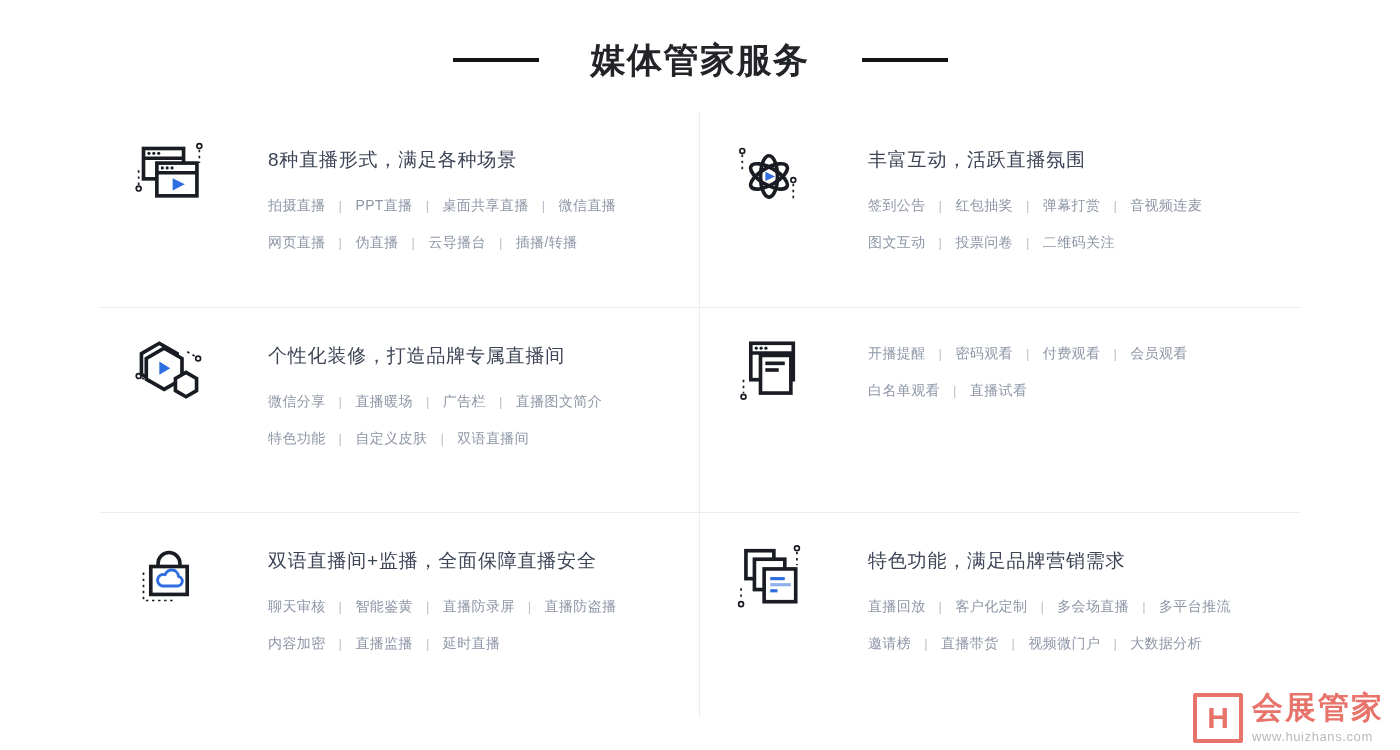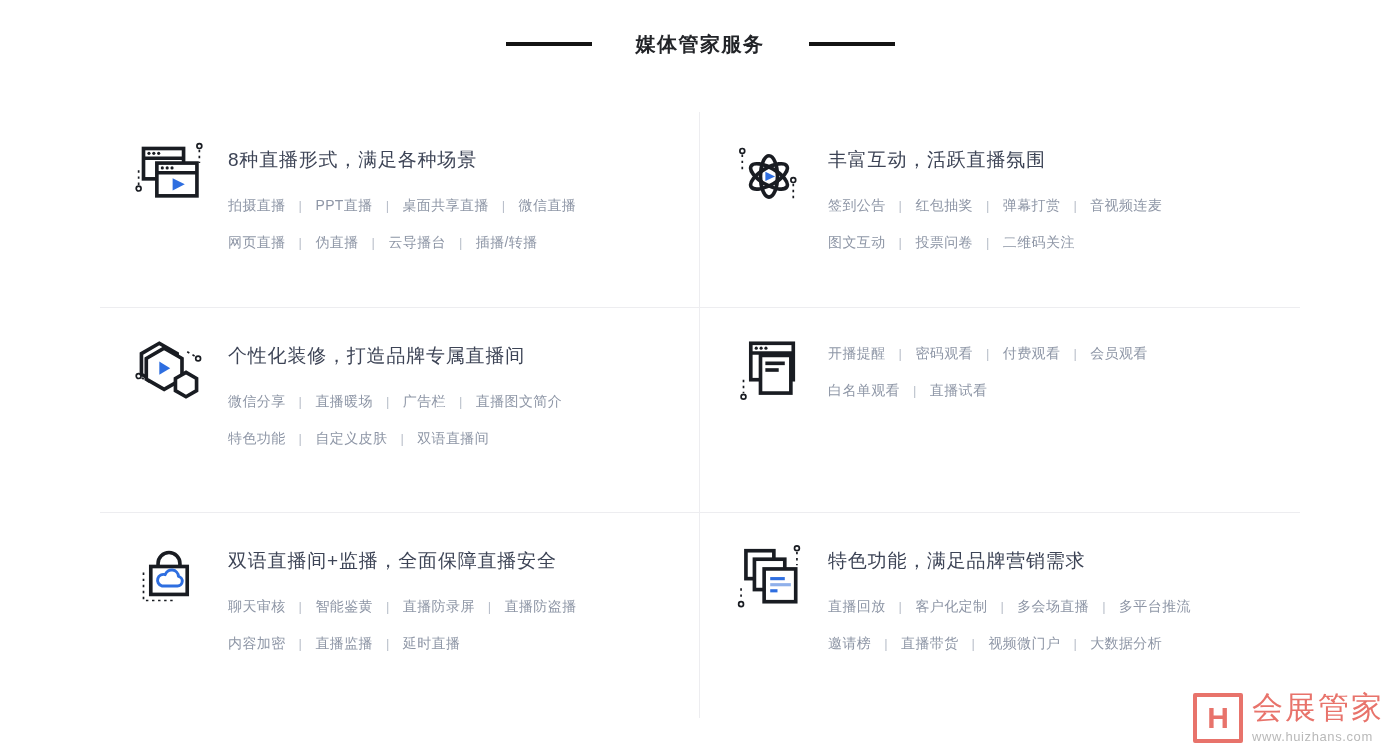--- a/index.html
+++ b/index.html
@@ -19,29 +19,29 @@
     width:1400px;height:750px;position:relative;background:#ffffff;
     font-family:"Liberation Sans","DejaVu Sans",sans-serif;overflow:hidden;
   }
   
   .header{
     display:flex;align-items:center;justify-content:center;gap:44px;
     padding-top:34px;
   }
   .hline{width:86px;height:4px;background:#141414;}
   .page-title{
-    margin:0;font-size:20px;font-weight:700;color:var(--title-text);
+    margin:8px;font-size:35px;font-weight:700;color:var(--title-text);
     letter-spacing:1.5px;line-height:1;
   }
   
   .grid{
     position:absolute;left:100px;top:112px;width:1200px;
     display:grid;grid-template-columns:1fr 1fr;grid-template-rows:196px 205px 205px;
   }
-  .cell{display:flex;padding:28px 0 16px 35px;}
+  .cell{display:flex;padding:28px 0 16px 35px;gap:40px;}
   .cell.col-left{border-right:1px solid var(--divider);}
   .cell.row-border{border-bottom:1px solid var(--divider);}
   .icon-box{width:72px;height:72px;flex:none;margin-right:21px;}
   .icon-box svg{display:block;}
   .content{padding-top:9px;}
   .f-title{
     margin:0 0 26px;font-size:19px;font-weight:400;color:var(--feature-title);
     letter-spacing:0.8px;line-height:1.15;
   }
   .tag-line{margin:0 0 20px;font-size:14px;color:var(--tag-text);line-height:17px;letter-spacing:0.4px;}
@@ -59,21 +59,21 @@
   
   .watermark{
     position:absolute;right:16px;bottom:6px;display:flex;align-items:center;gap:9px;
   }
   .wm-logo{
     width:50px;height:50px;border:4px solid var(--watermark-red);border-radius:2px;
     display:flex;align-items:center;justify-content:center;
     color:var(--watermark-red);font-weight:700;font-size:30px;line-height:1;
   }
   .wm-text{display:flex;flex-direction:column;align-items:flex-start;}
-  .wm-brand{font-size:31px;font-weight:400;color:var(--watermark-red);line-height:1.05;letter-spacing:2px;}
+  .wm-brand{font-size:31px;font-weight:700;color:var(--watermark-red);line-height:1.05;letter-spacing:2px;}
   .wm-url{font-size:13px;color:var(--watermark-url-gray);letter-spacing:0.6px;margin-top:4px;}
 </style>
 </head>
 <body>
 
 <div class="page">
 
   <header class="header">
     <span class="hline"></span>
     <h1 class="page-title">媒体管家服务</h1>

